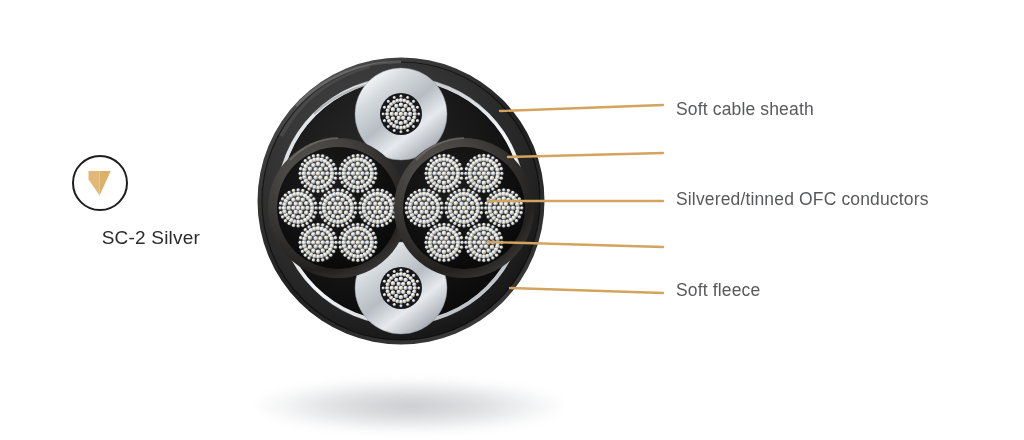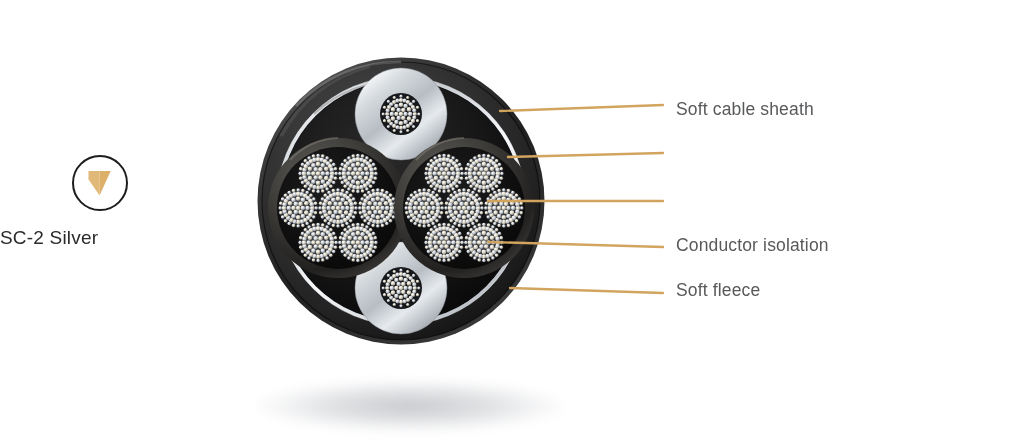--- a/index.html
+++ b/index.html
@@ -15,21 +15,21 @@
     font-family: "Liberation Sans", sans-serif;
     background: #ffffff;
   }
 
   
   #product-badge {
     position: absolute;
     left: 0px;
     top: 155px;
     width: 200px;
-    text-align: left;
+    text-align: right;
   }
   #logo-mark {
     width: 56px;
     height: 56px;
     margin: 0 auto;
     border-radius: 50%;
     border: 2.5px solid #1d1d1b;
     background: #ffffff;
     position: relative;
     box-sizing: border-box;
@@ -384,15 +384,15 @@
     <line x1="20" y1="51" x2="183" y2="45"></line>
     <line x1="28" y1="97" x2="183" y2="93"></line>
     <line x1="8" y1="141" x2="183" y2="141"></line>
     <line x1="8" y1="182" x2="183" y2="187"></line>
     <line x1="30" y1="228" x2="183" y2="233"></line>
   </g>
 </svg>
 
 <div id="callouts">
   <div class="callout-label" style="top:99px;">Soft cable sheath</div>
-  <div class="callout-label" style="top:235px;">Conductor isolation</div>
+  <div class="callout-label" style="top:189px;">Silvered/tinned OFC conductors</div>
   <div class="callout-label" style="top:280px;">Soft fleece</div>
 </div>
 
 </body></html>

